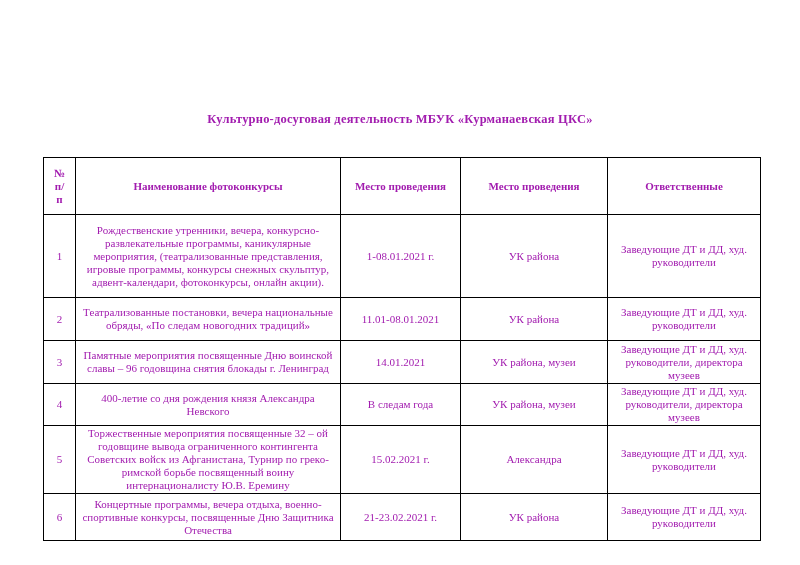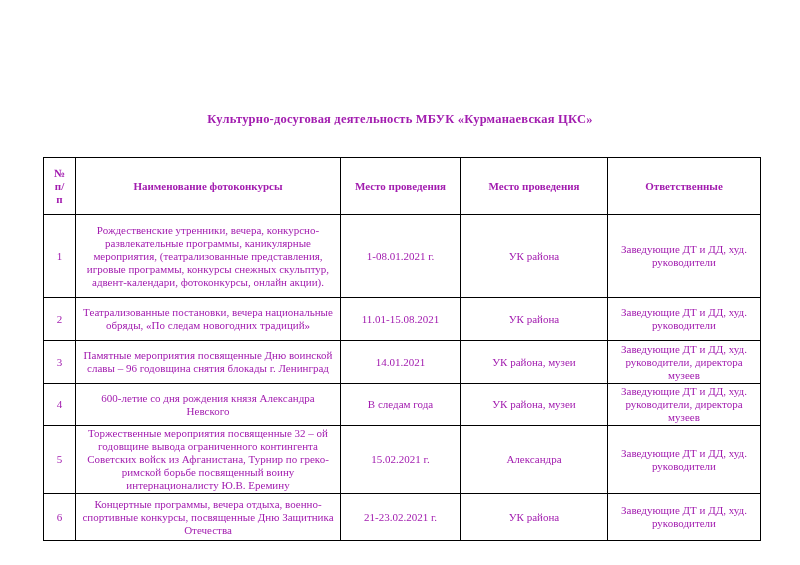--- a/index.html
+++ b/index.html
@@ -91,34 +91,34 @@
       <tr class="r1">
         <td>1</td>
         <td class="cell-name">Рождественские утренники, вечера, конкурсно-развлекательные программы, каникулярные мероприятия, (театрализованные представления, игровые программы, конкурсы снежных скульптур, адвент-календари, фотоконкурсы, онлайн акции).</td>
         <td>1-08.01.2021 г.</td>
         <td>УК района</td>
         <td>Заведующие ДТ и ДД, худ. руководители</td>
       </tr>
       <tr class="r2">
         <td>2</td>
         <td class="cell-name">Театрализованные постановки, вечера национальные обряды, «По следам новогодних традиций»</td>
-        <td>11.01-15.08.2021</td>
+        <td>11.01-08.01.2021</td>
         <td>УК района</td>
         <td>Заведующие ДТ и ДД, худ. руководители</td>
       </tr>
       <tr class="r3">
         <td>3</td>
         <td class="cell-name">Памятные мероприятия посвященные Дню воинской славы – 96 годовщина снятия блокады г. Ленинград</td>
         <td>14.01.2021</td>
         <td>УК района, музеи</td>
         <td>Заведующие ДТ и ДД, худ. руководители, директора музеев</td>
       </tr>
       <tr class="r4">
         <td>4</td>
-        <td class="cell-name">600-летие со дня рождения князя Александра Невского</td>
+        <td class="cell-name">400-летие со дня рождения князя Александра Невского</td>
         <td>В следам года</td>
         <td>УК района, музеи</td>
         <td>Заведующие ДТ и ДД, худ. руководители, директора музеев</td>
       </tr>
       <tr class="r5">
         <td>5</td>
         <td class="cell-name">Торжественные мероприятия посвященные 32 – ой годовщине вывода ограниченного контингента Советских войск из Афганистана, Турнир по греко-римской борьбе посвященный воину интернационалисту Ю.В. Еремину</td>
         <td>15.02.2021 г.</td>
         <td>Александра</td>
         <td>Заведующие ДТ и ДД, худ. руководители</td>

